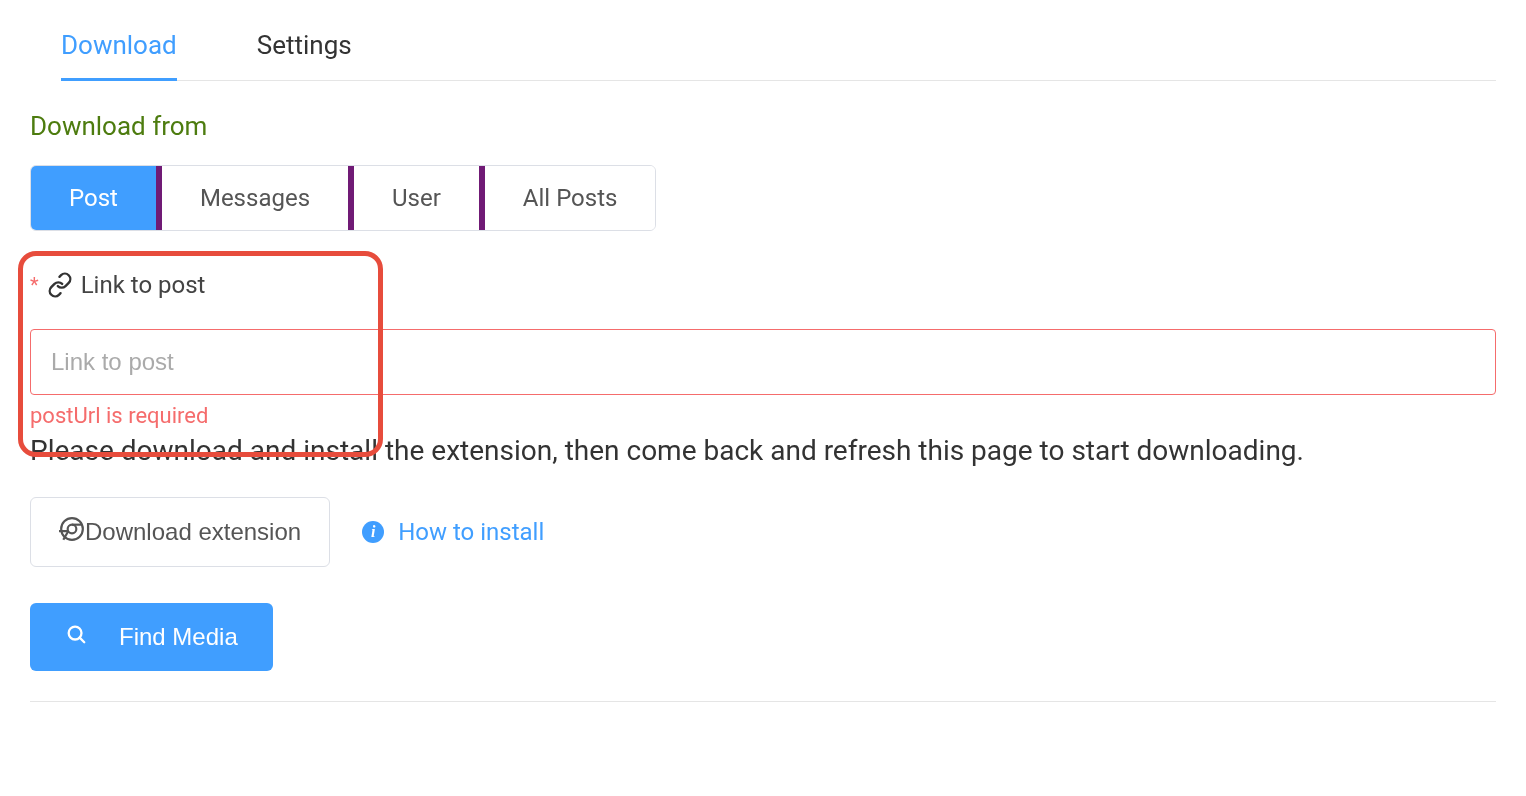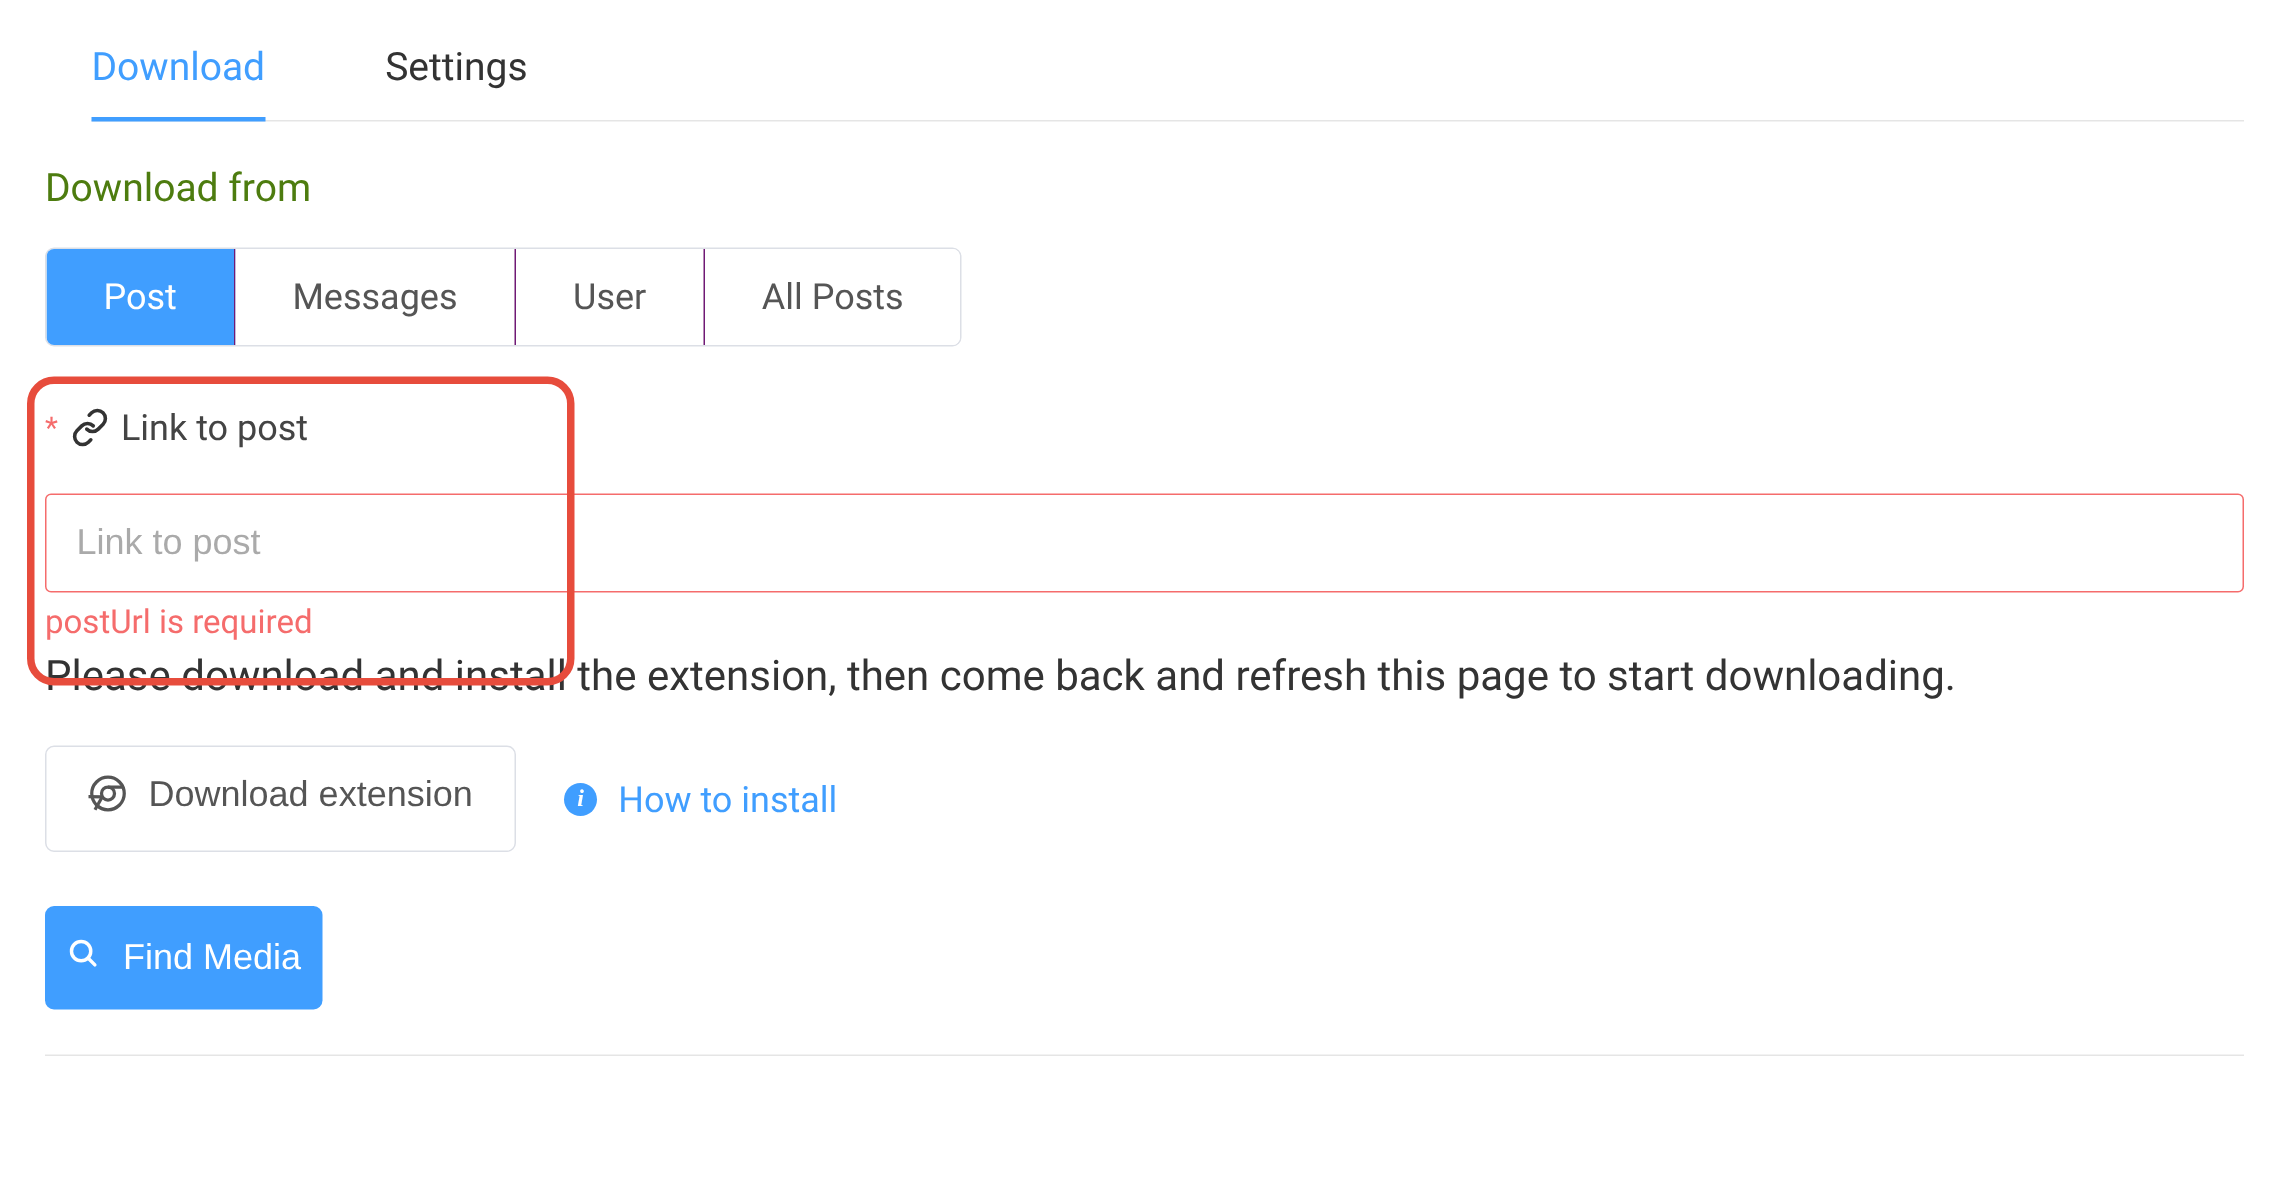--- a/index.html
+++ b/index.html
@@ -52,21 +52,21 @@
     overflow: hidden;
     width: fit-content;
     margin-bottom: 40px;
   }
   .radio-btn {
     padding: 18px 38px;
     font-size: 24px;
     cursor: pointer;
     background: #fff;
     color: #555;
-    border-right: 1px solid #701a75;
+    border-right: 6px solid #701a75;
   }
   .radio-btn:last-child {
     border-right: none;
   }
   .radio-btn.active {
     background: #409eff;
     color: #fff;
   }
   .form-block {
     position: relative;
@@ -123,21 +123,21 @@
     margin-bottom: 30px;
   }
   .action-row {
     display: flex;
     align-items: center;
     gap: 32px;
     margin-bottom: 36px;
   }
   .dl-ext-btn {
     display: flex;
-    gap: 14px;
+    align-items: center;
     padding: 18px 28px;
     font-size: 24px;
     color: #555;
     background: #fff;
     border: 1px solid #dcdfe6;
     border-radius: 6px;
     cursor: pointer;
   }
   .how-link {
     display: flex;
@@ -157,22 +157,22 @@
     align-items: center;
     justify-content: center;
     font-size: 16px;
     font-weight: bold;
     font-style: italic;
     font-family: Georgia, serif;
   }
   .find-btn {
     display: inline-flex;
     align-items: center;
-    gap: 16px;
-    padding: 20px 14px;
+    gap: 32px;
+    padding: 20px 35px;
     font-size: 24px;
     color: #fff;
     background: #409eff;
     border: none;
     border-radius: 6px;
     cursor: pointer;
   }
   .bottom-line {
     margin-top: 30px;
     border-top: 1px solid #e5e5e5;

